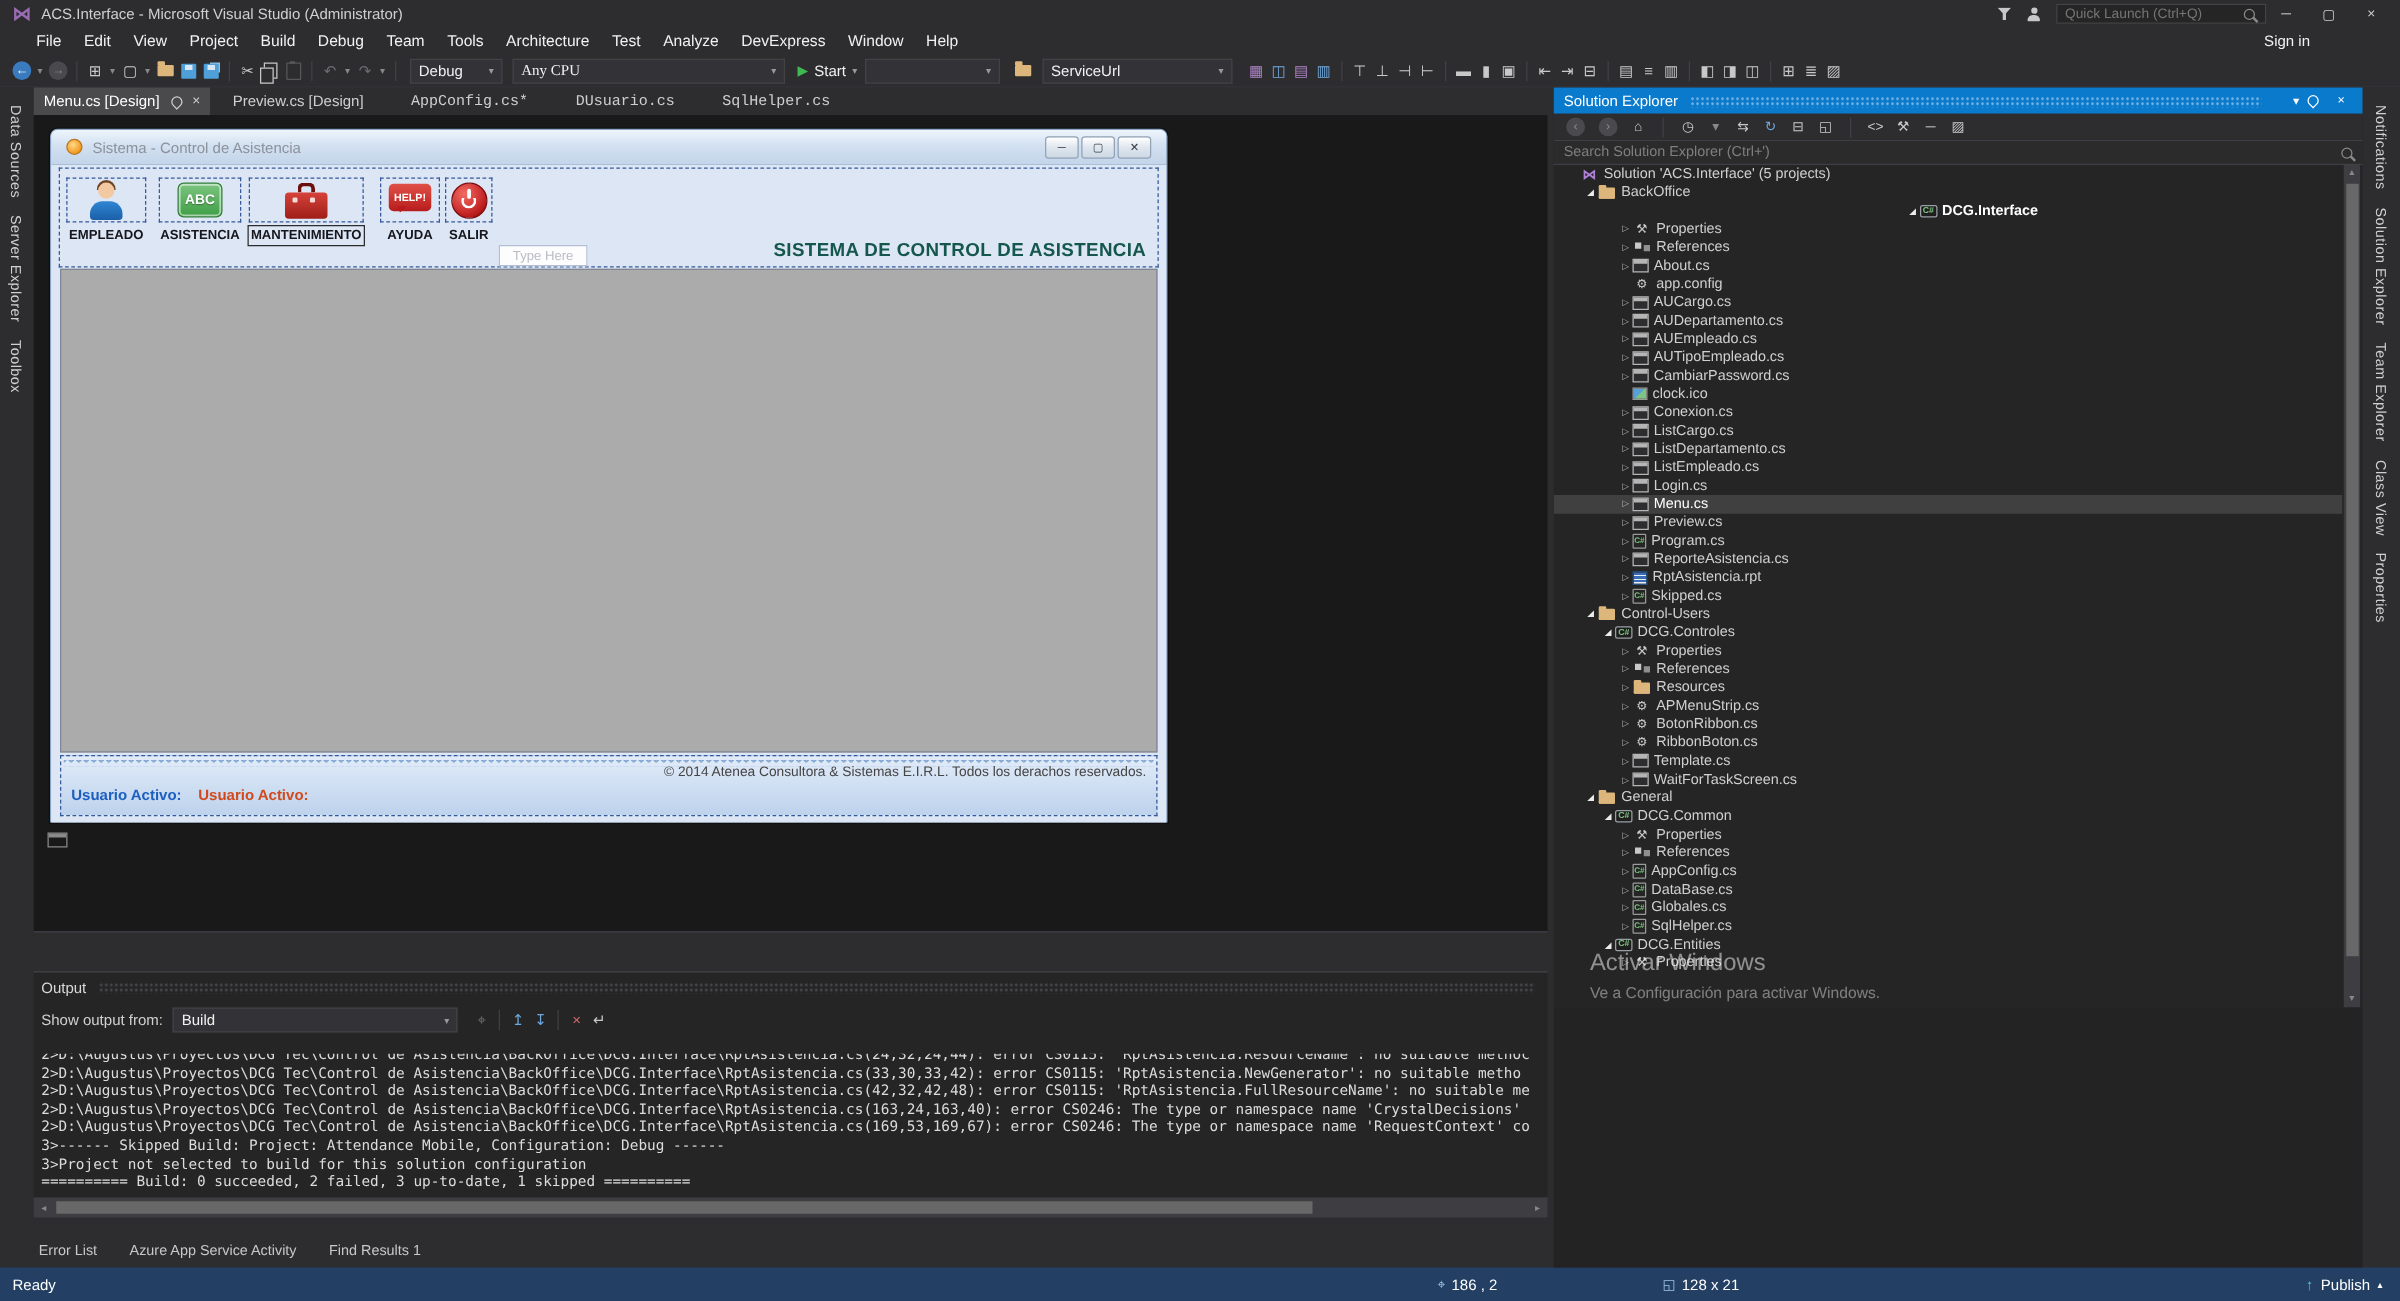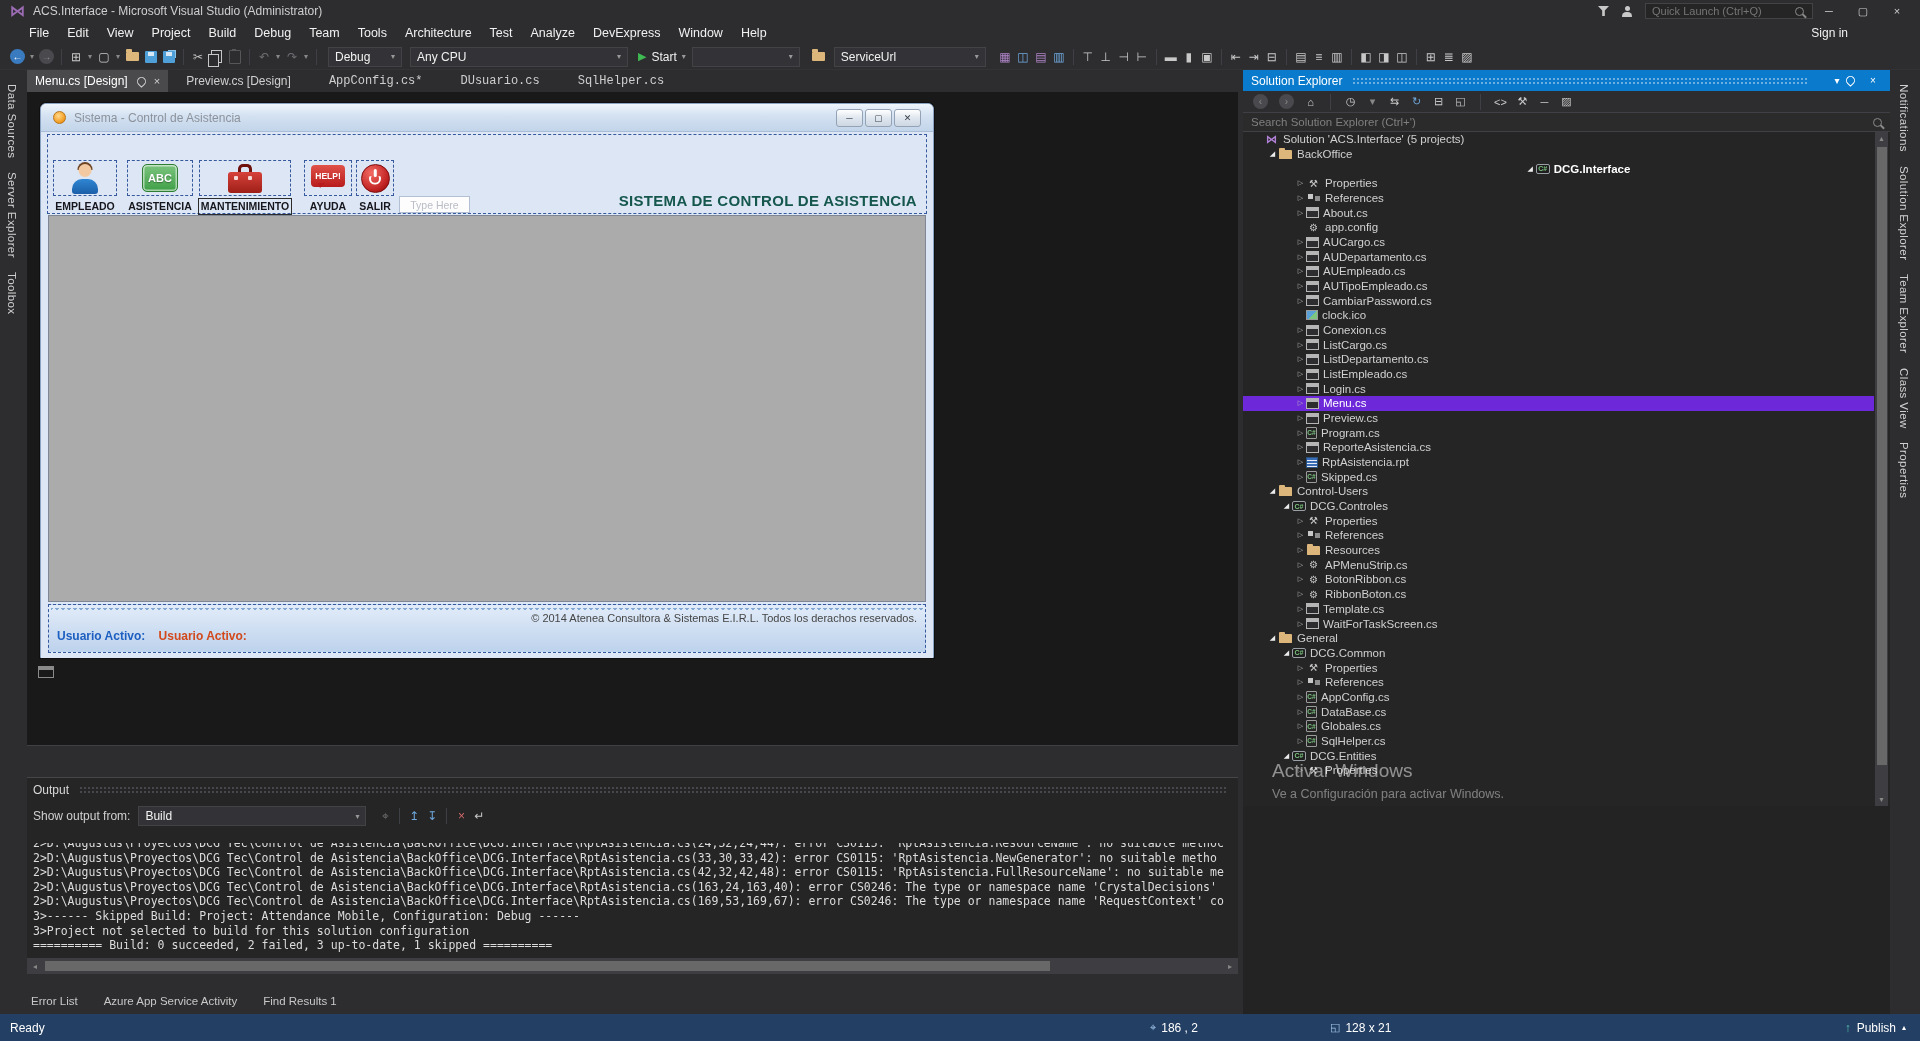--- a/index.html
+++ b/index.html
@@ -43,21 +43,21 @@
   .shape-floppy::before,.shape-floppy-all::before{content:'';position:absolute;top:1px;left:3px;width:6px;height:4px;background:#d9e8f5;}
   .shape-floppy-all{box-shadow:3px -3px 0 -2px #8ec3e8;}
   .shape-copy{width:9px;height:11px;border:1px solid #c8c8c8;position:relative;display:inline-block;margin:0 4px;background:#2d2d30;}
   .shape-copy::before{content:'';position:absolute;left:-4px;top:3px;width:9px;height:11px;border:1px solid #c8c8c8;background:#2d2d30;}
   .shape-paste{width:10px;height:12px;border:1px solid #8a8a8a;border-radius:1px;position:relative;display:inline-block;margin:0 3px;opacity:.45;}
   .shape-paste::before{content:'';position:absolute;top:-2px;left:2px;width:4px;height:2px;background:#8a8a8a;}
   .combo{background:#333337;border:1px solid #434346;height:20px;display:flex;align-items:center;padding:0 6px;font-size:12px;color:#f1f1f1;box-sizing:border-box;}
   .combo .cv{flex:1;white-space:nowrap;overflow:hidden;}
   .combo .ca{color:#999;font-size:8px;margin-left:6px;}
   #combo-config{width:74px;margin-left:6px;}
-  #combo-platform{width:218px;margin-left:8px;}
+  #combo-platform{width:218px;margin-left:8px;font-family:Liberation Serif, serif;}
   #start-btn{display:flex;align-items:center;margin:0 6px 0 10px;font-size:12px;color:#f1f1f1;}
   #start-btn .tri{color:#3fba53;font-size:11px;margin-right:5px;}
   #start-btn .ca{color:#999;font-size:8px;margin-left:5px;}
   #combo-search{width:108px;}
   #combo-service{width:152px;margin-left:6px;}
   
   #leftstrip{left:0;top:70px;width:27px;height:944px;background:#2d2d30;}
   #rightstrip{left:1890px;top:70px;width:30px;height:944px;background:#2d2d30;}
   .vlabel{writing-mode:vertical-rl;font-size:11.5px;color:#d0d0d0;margin:14px 0 14px 6px;letter-spacing:.4px;}
   #rightstrip .vlabel{margin-left:8px;}
@@ -74,21 +74,21 @@
     border:1px solid #8aa3c2;border-radius:6px 6px 0 0;box-shadow:0 0 0 1px rgba(0,0,0,.4);box-sizing:border-box;}
   #ftitle{height:28px;border-radius:5px 5px 0 0;background:linear-gradient(#eef5fc,#d3e1f1 45%,#c3d5ea);
     display:flex;align-items:center;padding:0 12px;border-bottom:1px solid #aabdd6;box-sizing:border-box;}
   .ic-clock{width:13px;height:13px;border-radius:50%;background:radial-gradient(circle at 40% 35%,#ffd98a,#f29a1e 70%,#c97a10);border:1px solid #b8751c;box-sizing:border-box;}
   #ftitle-text{margin-left:8px;font-size:12px;color:#8c929b;}
   #fbtns{margin-left:auto;display:flex;gap:2px;}
   .fbtn{width:25px;height:16px;border:1px solid #93a2b4;border-radius:3px;background:linear-gradient(#ffffff,#dfe6ee 50%,#cdd8e4);
     color:#39404a;font-size:9px;display:flex;align-items:center;justify-content:center;}
   #fsurface{position:relative;height:526px;background:#dce6f5;}
   #dashed-strip{position:absolute;left:6px;top:2px;width:880px;height:80px;border:1px dashed #35599c;box-sizing:border-box;}
-  .mi{position:absolute;top:28px;}
+  .mi{position:absolute;top:10px;}
   .mi-box{height:36px;border:1px dashed #35599c;display:flex;align-items:center;justify-content:center;box-sizing:border-box;}
   .mi-label{margin-top:3px;text-align:center;font-weight:bold;font-size:10.5px;color:#16161c;height:15px;line-height:15px;box-sizing:border-box;}
   .mi-label.focused{outline:1px solid #2c2c2c;}
   #type-here{position:absolute;left:358px;top:64px;width:71px;height:17px;background:#fdfdfd;border:1px solid #b3c0d4;
     color:#b9bcc4;font-size:10.5px;display:flex;align-items:center;justify-content:center;box-sizing:border-box;}
   #form-heading{position:absolute;right:16px;top:60px;font-size:15px;font-weight:bold;color:#15574d;letter-spacing:.3px;}
   #fclient{position:absolute;left:7px;top:83px;width:878px;height:387px;background:#ababab;border:1px solid #7f8694;box-sizing:border-box;}
   #ffooter{position:absolute;left:7px;top:472px;width:878px;height:49px;border:1px dashed #35599c;
     background:linear-gradient(#e2ecf9,#bdd2ec);box-sizing:border-box;}
   #zigzag{position:absolute;left:2px;right:2px;top:3px;height:5px;
@@ -153,21 +153,21 @@
   #se-title{height:21px;background:#0a7acc;display:flex;align-items:center;padding:0 8px;color:#fff;font-size:12px;}
   #se-title .dots{background-image:radial-gradient(rgba(255,255,255,.4) 1px,transparent 1.2px);}
   .se-tico{color:#fff;font-size:10px;margin-left:10px;display:inline-flex;align-items:center;}
   .pinw{width:7px;height:7px;border-radius:50% 50% 50% 0;border:1.5px solid #fff;transform:rotate(-45deg);}
   #se-bar{height:22px;display:flex;align-items:center;gap:7px;padding-left:8px;background:#2d2d30;border-bottom:1px solid #3f3f46;box-sizing:border-box;}
   #se-bar .tico{font-size:11px;min-width:13px;}
   #se-search{height:19px;background:#2b2b2c;border-bottom:1px solid #3f3f46;display:flex;align-items:center;padding:0 8px;color:#7f7f7f;font-size:11.5px;box-sizing:border-box;}
   #se-search .mag{margin-left:auto;}
   #se-tree{position:absolute;left:0;right:16px;top:62px;bottom:0;overflow:hidden;}
   .trow{display:flex;align-items:center;height:14.68px;font-size:11.5px;color:#d0d0d0;white-space:nowrap;}
-  .trow.sel{background:#6d28d9;color:#fff;}
+  .trow.sel{background:#404040;color:#fff;}
   .trow.bold .tlabel{font-weight:bold;color:#fff;}
   .exp{width:11px;text-align:center;font-size:7px;color:#b8b8b8;flex:none;}
   .exp.open{color:#ececec;font-size:7px;}
   .tlabel{margin-left:4px;}
   .ti{flex:none;display:inline-flex;align-items:center;justify-content:center;width:15px;height:13px;font-size:10px;color:#c8c8c8;}
   .t-sol{color:#b180d7;font-weight:bold;font-size:11px;}
   .t-folder{position:relative;}
   .t-folder::before{content:'';width:13px;height:9px;background:#dcb67a;border-radius:1px;box-shadow:0 -2px 0 -0.5px #dcb67a inset;}
   .t-folder::after{content:'';position:absolute;top:0;left:1px;width:6px;height:3px;background:#dcb67a;border-radius:1px 1px 0 0;}
   .t-csproj{border:1px solid #9aa0a6;border-radius:2px;color:#7cc47f;font-size:7px;font-weight:bold;width:14px;height:10px;box-sizing:border-box;background:#1e1e1e;}

